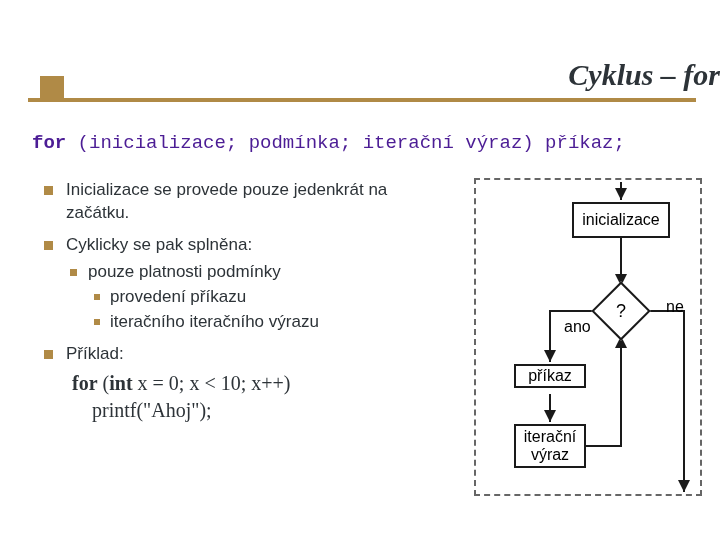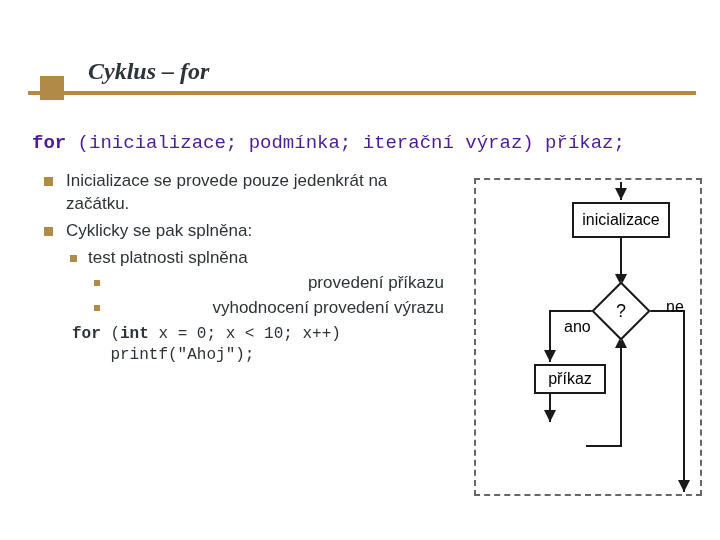--- a/index.html
+++ b/index.html
@@ -20,25 +20,26 @@
   }
   .accent {
     position: absolute;
     left: 40px;
     top: 18px;
     width: 24px;
     height: 24px;
     background: #b08a46;
   }
   .title {
-    font-size: 24px;
+    font-size: 30px;
     font-style: italic;
     color: #2d3338;
     margin: 0 0 6px 88px;
     font-family: Georgia, 'Times New Roman', serif;
+    text-align: right;
   }
   .rule {
     margin-left: 28px;
     height: 4px;
     background: #b08a46;
     width: 668px;
   }
   .syntax {
     position: absolute;
     top: 132px;
@@ -51,47 +52,47 @@
   .syntax .kw { font-weight: bold; }
   .content {
     position: absolute;
     top: 170px;
     left: 44px;
     width: 400px;
     font-size: 17px;
     color: #2d3338;
     line-height: 1.35;
   }
-  .b1 { margin: 0 0 4px 0; padding-left: 22px; position: relative; }
+  .b1 { margin: 9px 0 4px 0; padding-left: 22px; position: relative; }
   .b1::before {
     content: "";
     position: absolute;
     left: 0; top: 7px;
     width: 9px; height: 9px;
     background: #b08a46;
   }
   .b2 { margin: 0 0 2px 0; padding-left: 44px; position: relative; }
   .b2::before {
     content: "";
     position: absolute;
     left: 26px; top: 8px;
     width: 7px; height: 7px;
     background: #b08a46;
   }
-  .b3 { margin: 0 0 2px 0; padding-left: 66px; position: relative; text-align: right; }
+  .b3 { margin: 0 0 2px 0; padding-left: 66px; position: relative; }
   .b3::before {
     content: "";
     position: absolute;
     left: 50px; top: 8px;
     width: 6px; height: 6px;
     background: #b08a46;
   }
   .example {
-    font-family: Liberation Mono, monospace;
-    font-size: 16px;
+    font-family: Liberation Serif, serif;
+    font-size: 20px;
     white-space: pre;
     margin-left: 28px;
     margin-top: 4px;
   }
   .example .kw { font-weight: bold; }
 
   
   .flow {
     position: absolute;
     top: 178px;
@@ -107,21 +108,21 @@
     font-size: 16px;
     text-align: center;
     line-height: 1.1;
     display: flex;
     align-items: center;
     justify-content: center;
     padding: 2px 20px;
     box-sizing: border-box;
   }
   .init { left: 96px; top: 22px; width: 98px; height: 36px; }
-  .prikaz { left: 38px; top: 184px; width: 72px; height: 30px; margin-left: 20px; }
+  .prikaz { left: 38px; top: 184px; width: 72px; height: 24px; }
   .iter  { left: 38px; top: 244px; width: 72px; height: 44px; }
 
   .diamond-wrap {
     position: absolute;
     left: 124px;
     top: 110px;
     width: 42px;
     height: 42px;
   }
   .diamond {
@@ -161,23 +162,24 @@
   <div class="accent"></div>
   <h1 class="title">Cyklus – for</h1>
   <div class="rule"></div>
 </div>
 
 <div class="syntax"><span class="kw">for</span><span> (inicializace; podmínka; iterační výraz) příkaz;</span></div>
 
 <div class="content">
   <div class="b1">Inicializace se provede pouze jedenkrát na začátku.</div>
   <div class="b1">Cyklicky se pak splněna:</div>
-  <div class="b2">test platnosti splněna</div>
+  <div class="b2">pouze platnosti podmínky</div>
   <div class="b3">provedení příkazu</div>
-  <div class="b3">vyhodnocení provedení výrazu</div>
+  <div class="b3">iteračního iteračního výrazu</div>
+  <div class="b1">Příklad:</div>
   <div class="example"><span class="kw">for</span><span> (</span><span class="kw">int</span><span> x = 0; x &lt; 10; x++)
     printf("Ahoj");</span></div>
 </div>
 
 <div class="flow">
   <svg class="arrows">
     <defs>
       <marker id="ah" markerWidth="8" markerHeight="8" refX="6" refY="3" orient="auto">
         <path d="M0,0 L6,3 L0,6 Z" fill="#1a1a1a"></path>
       </marker>
@@ -200,13 +202,14 @@
 
   <div class="diamond-wrap">
     <div class="diamond"></div>
     <div class="qmark">?</div>
   </div>
 
   <div class="lbl lbl-ano">ano</div>
   <div class="lbl lbl-ne">ne</div>
 
   <div class="box prikaz">příkaz</div>
+  <div class="box iter">iterační výraz</div>
 </div>
 
 </body></html>

